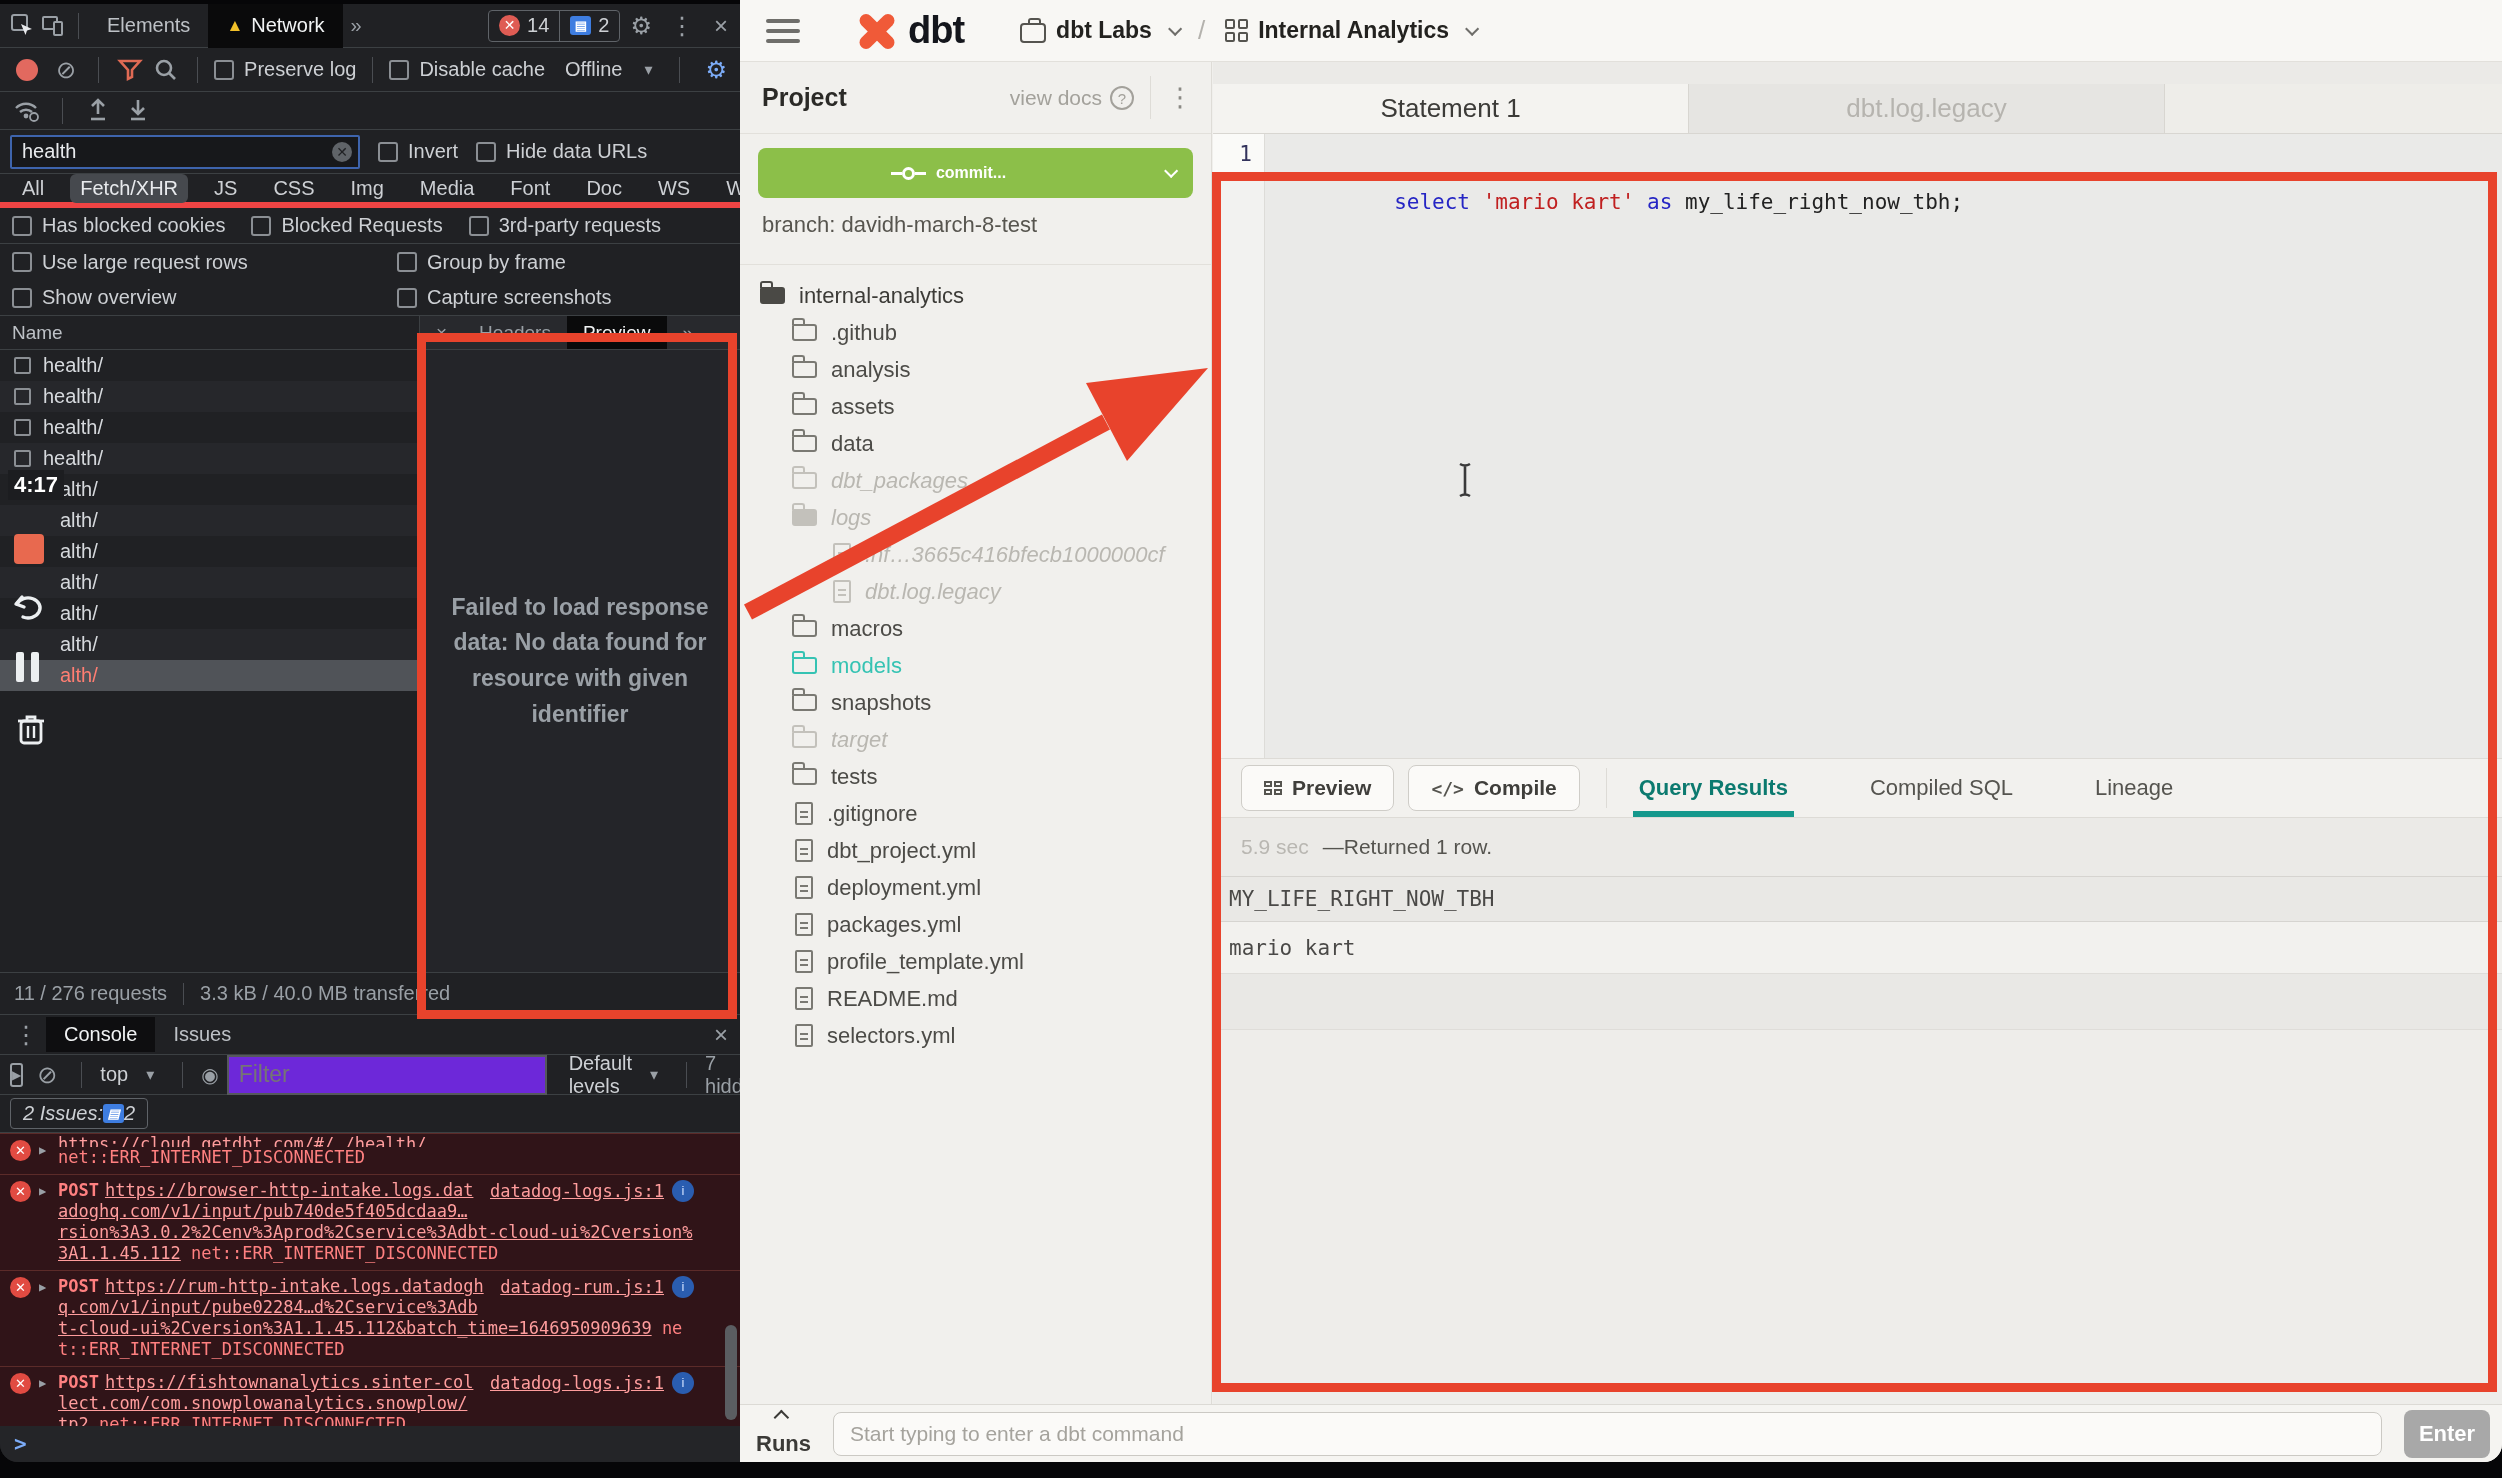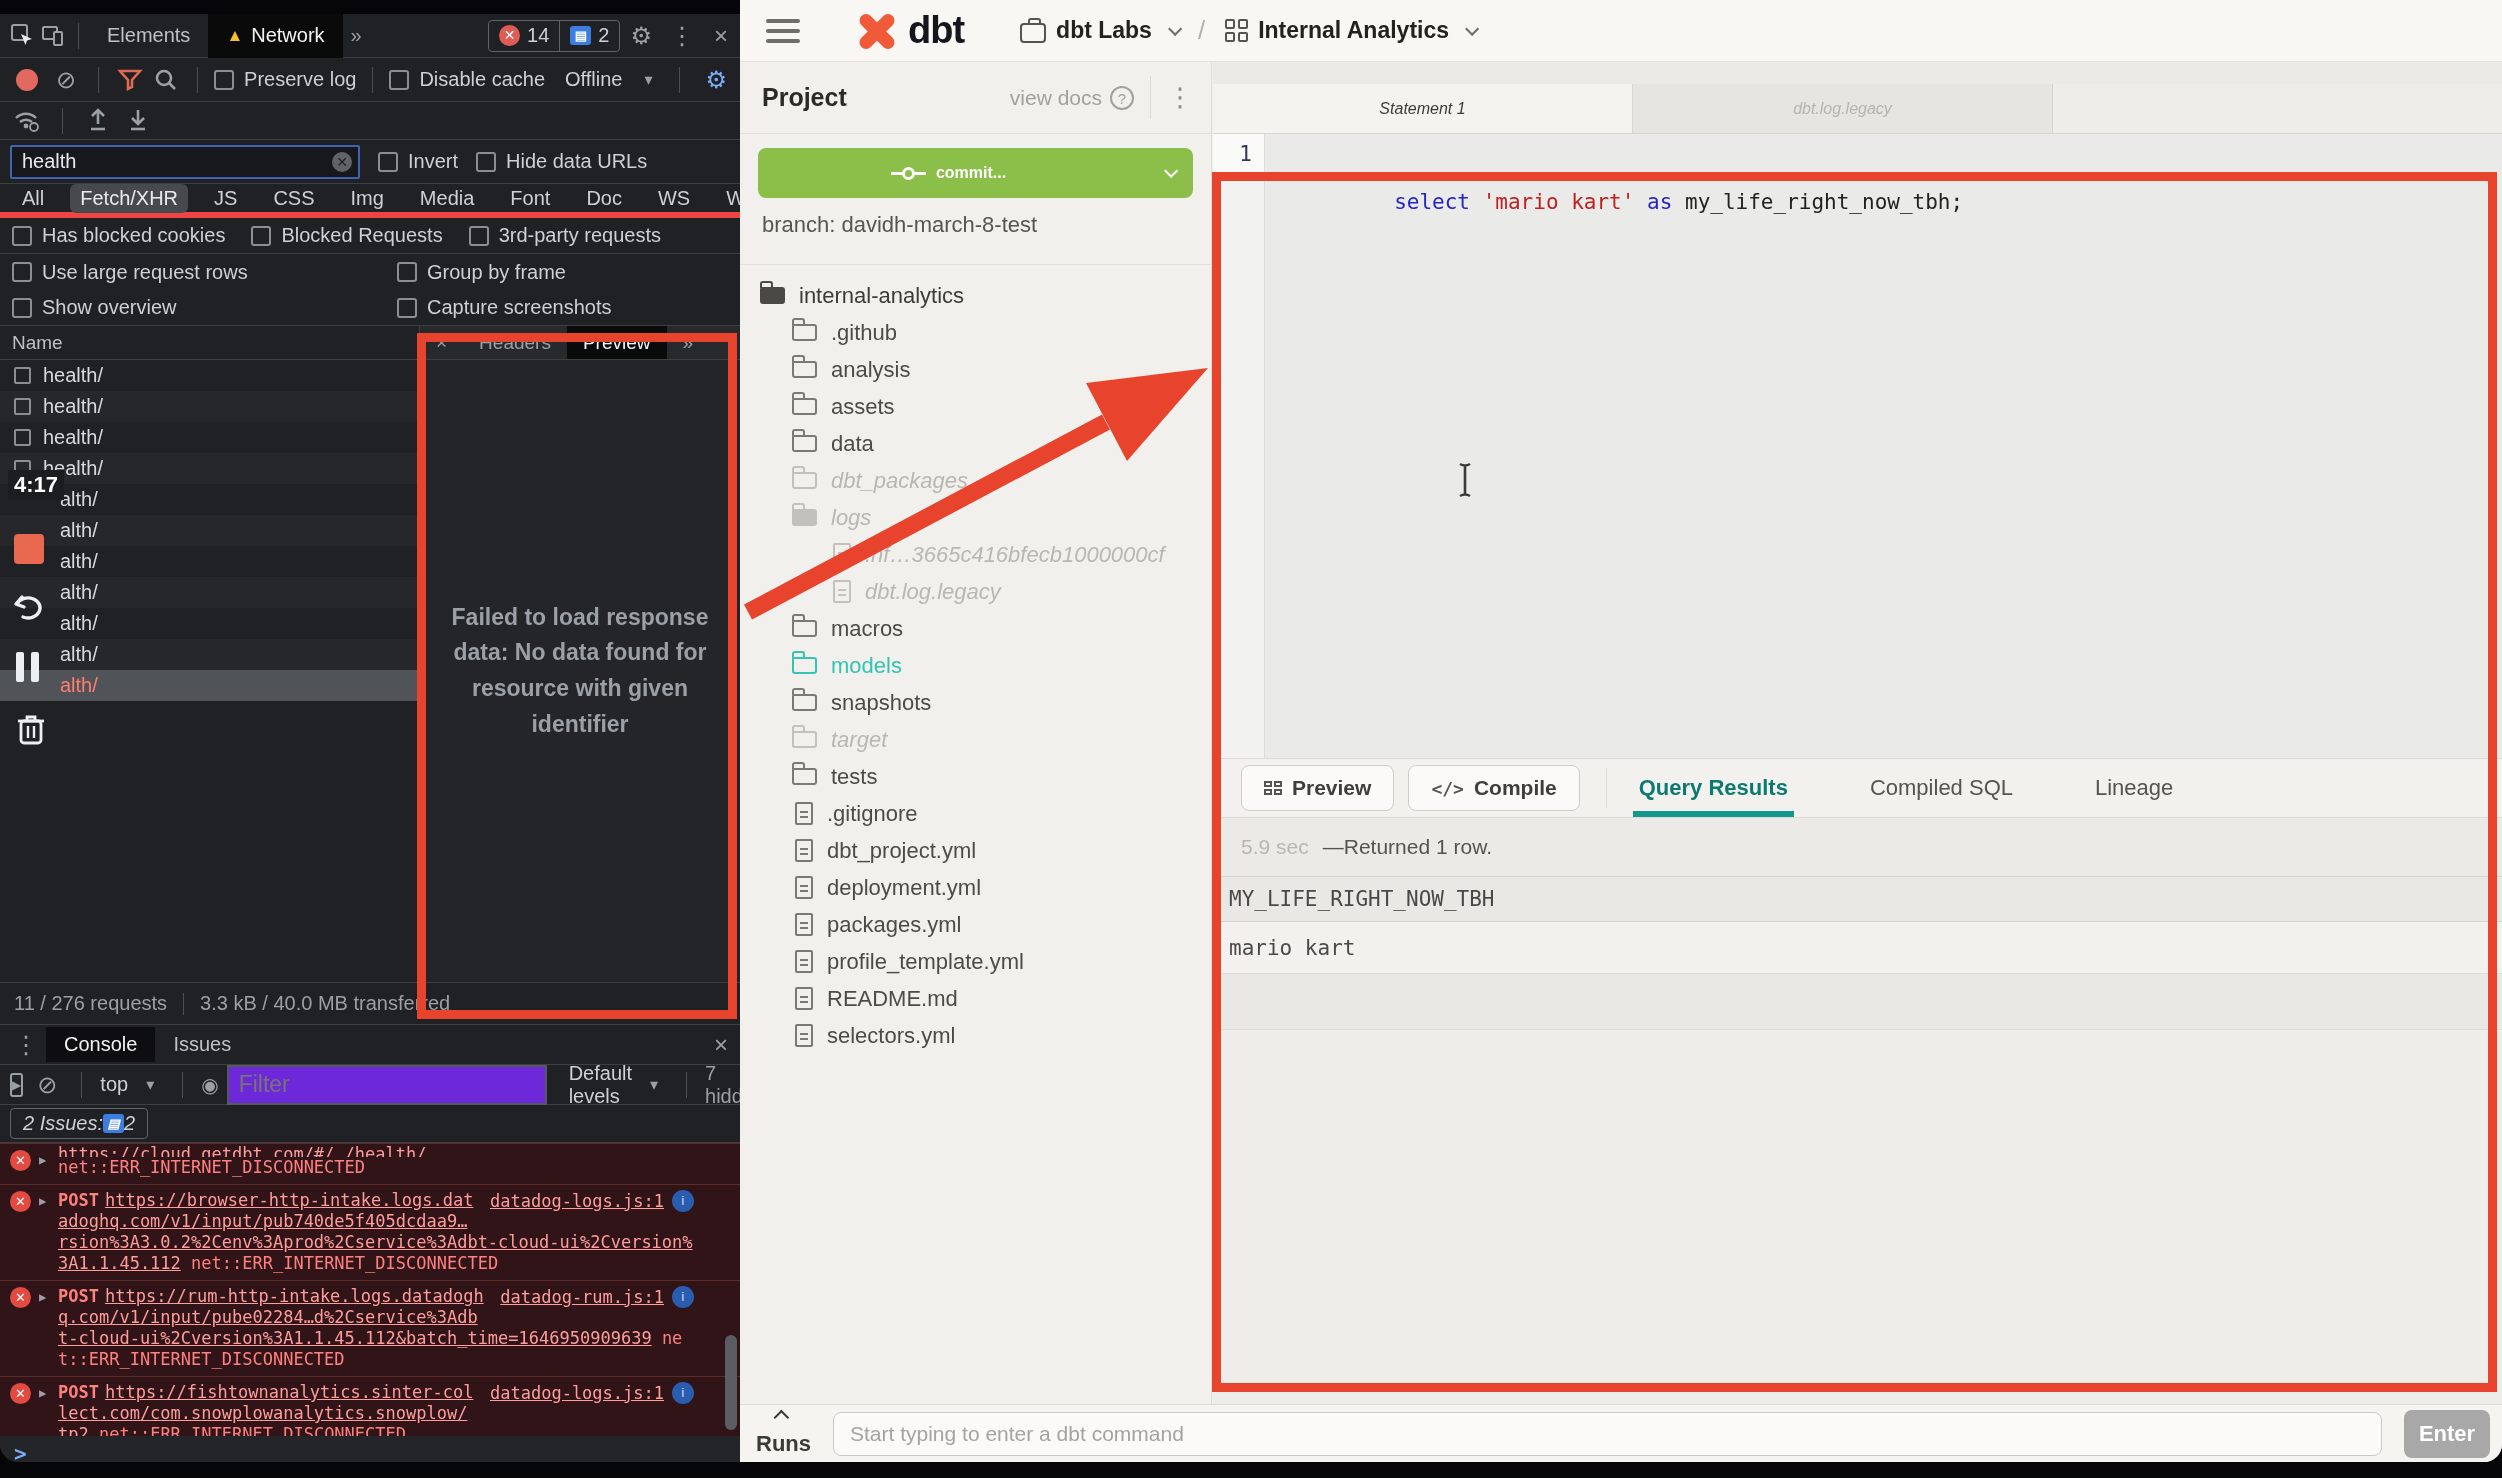--- a/index.html
+++ b/index.html
@@ -1,21 +1,21 @@
 <!DOCTYPE html>
 <html><head>
 <meta charset="utf-8">
 <style>
   * { margin:0; padding:0; box-sizing:border-box; }
   html,body { width:2502px; height:1478px; background:#060608; font-family:"Liberation Sans", sans-serif; }
   #root { position:relative; width:2502px; height:1478px; overflow:hidden; }
   #window { position:absolute; left:0; top:0; width:2502px; height:1462px; border-radius:0 0 18px 18px; overflow:hidden; }
 
   
-  #devtools { position:absolute; left:0; top:14px; width:740px; height:100%; background:#202124; color:#cdd0d4; font-size:20px; display:flex; flex-direction:column; }
+  #devtools { position:absolute; left:0; top:4px; width:740px; height:100%; background:#202124; color:#cdd0d4; font-size:20px; display:flex; flex-direction:column; }
   .dt-sep { width:1px; height:26px; background:#4a4d52; margin:0 10px; flex:none; }
   .cb { display:inline-block; width:20px; height:20px; border:2px solid #8b8f94; border-radius:3px; margin-right:10px; flex:none; }
   .cbl { display:inline-flex; align-items:center; white-space:nowrap; color:#cdd0d4; }
 
   .dt-tabbar { height:44px; flex:none; display:flex; align-items:center; border-bottom:1px solid #3c4043; padding-left:8px; }
   .ticon { width:30px; height:30px; display:flex; align-items:center; justify-content:center; color:#9aa0a6; flex:none; }
   .dt-tab { padding:0 18px; height:44px; display:flex; align-items:center; gap:8px; color:#bdc1c6; }
   .dt-tab.active { background:#0a0a0b; color:#f1f3f4; }
   .warn-ico { color:#f2c029; font-size:17px; }
   .more-btn { color:#9aa0a6; padding:0 8px; }
@@ -156,21 +156,21 @@
   .ti.dark { color:#3c3b37; }
   .ti.dark .ico { color:#4a4945; }
   .ico-folder, .ti.folder .ico { width:25px; height:17px; border:2.5px solid currentColor; border-radius:2px 3px 3px 3px; }
   .ti.folder .ico::before { content:""; position:absolute; left:-2.5px; top:-8px; width:9px; height:5px; border:2.5px solid currentColor; border-bottom:none; border-radius:3px 3px 0 0; }
   .ti.open .ico { background:currentColor; }
   .ti.file .ico { width:18px; height:23px; border:2.5px solid currentColor; border-radius:2px; margin-left:3px; }
   .ti.file .ico::before { content:""; position:absolute; left:3px; top:7px; width:8px; border-top:2.5px solid currentColor; box-shadow:0 5px 0 currentColor; }
 
   .db-main { position:absolute; left:473px; top:62px; right:0; bottom:58px; background:#ebeae7; display:flex; flex-direction:column; }
   .db-tabs-strip { margin-top:22px; height:50px; flex:none; display:flex; background:#eeede9; border-bottom:1px solid #d8d6d1; }
-  .etab { width:420px; flex:none; display:flex; align-items:center; justify-content:center; font-size:16px; color:#b6b4af; background:#e6e5e2; border-right:1px solid #d8d6d1;font-style:italic; }
+  .etab { width:476px; flex:none; display:flex; align-items:center; justify-content:center; font-size:26px; color:#b6b4af; background:#e6e5e2; border-right:1px solid #d8d6d1; }
   .etab.active { background:#f4f3f0; color:#3c3b38; }
   .db-editor { height:624px; flex:none; display:flex; background:#eaeae8; position:relative; }
   .gutter { width:52px; flex:none; background:#f2f2f0; border-right:1px solid #dddcd8; }
   .gutter .ln { height:40px; display:flex; align-items:center; justify-content:flex-end; padding-right:12px; font-family:"DejaVu Sans Mono",monospace; font-size:21px; color:#33335c; background:#fafaf8; border-bottom:1px solid #e4e3df; }
   .codeline { padding:8px 0 0 28px; font-family:"DejaVu Sans Mono",monospace; font-size:21px; white-space:pre; color:#222; }
   .tok.kw { color:#2525c4; }
   .tok.str { color:#c02020; }
   .db-querybar { height:60px; flex:none; background:#f2f1ee; border-top:1px solid #dddbd6; border-bottom:1px solid #dddbd6; display:flex; align-items:center; padding-left:28px; }
   .qbtn { height:46px; display:inline-flex; align-items:center; gap:10px; padding:0 22px; border:1px solid #cfcdc8; border-radius:8px; background:#fbfaf8; font-size:21px; font-weight:600; color:#3f3e3b; margin-right:14px; }
   .grid4 { display:grid; grid-template-columns:8px 8px; grid-auto-rows:6px; gap:2px; }

